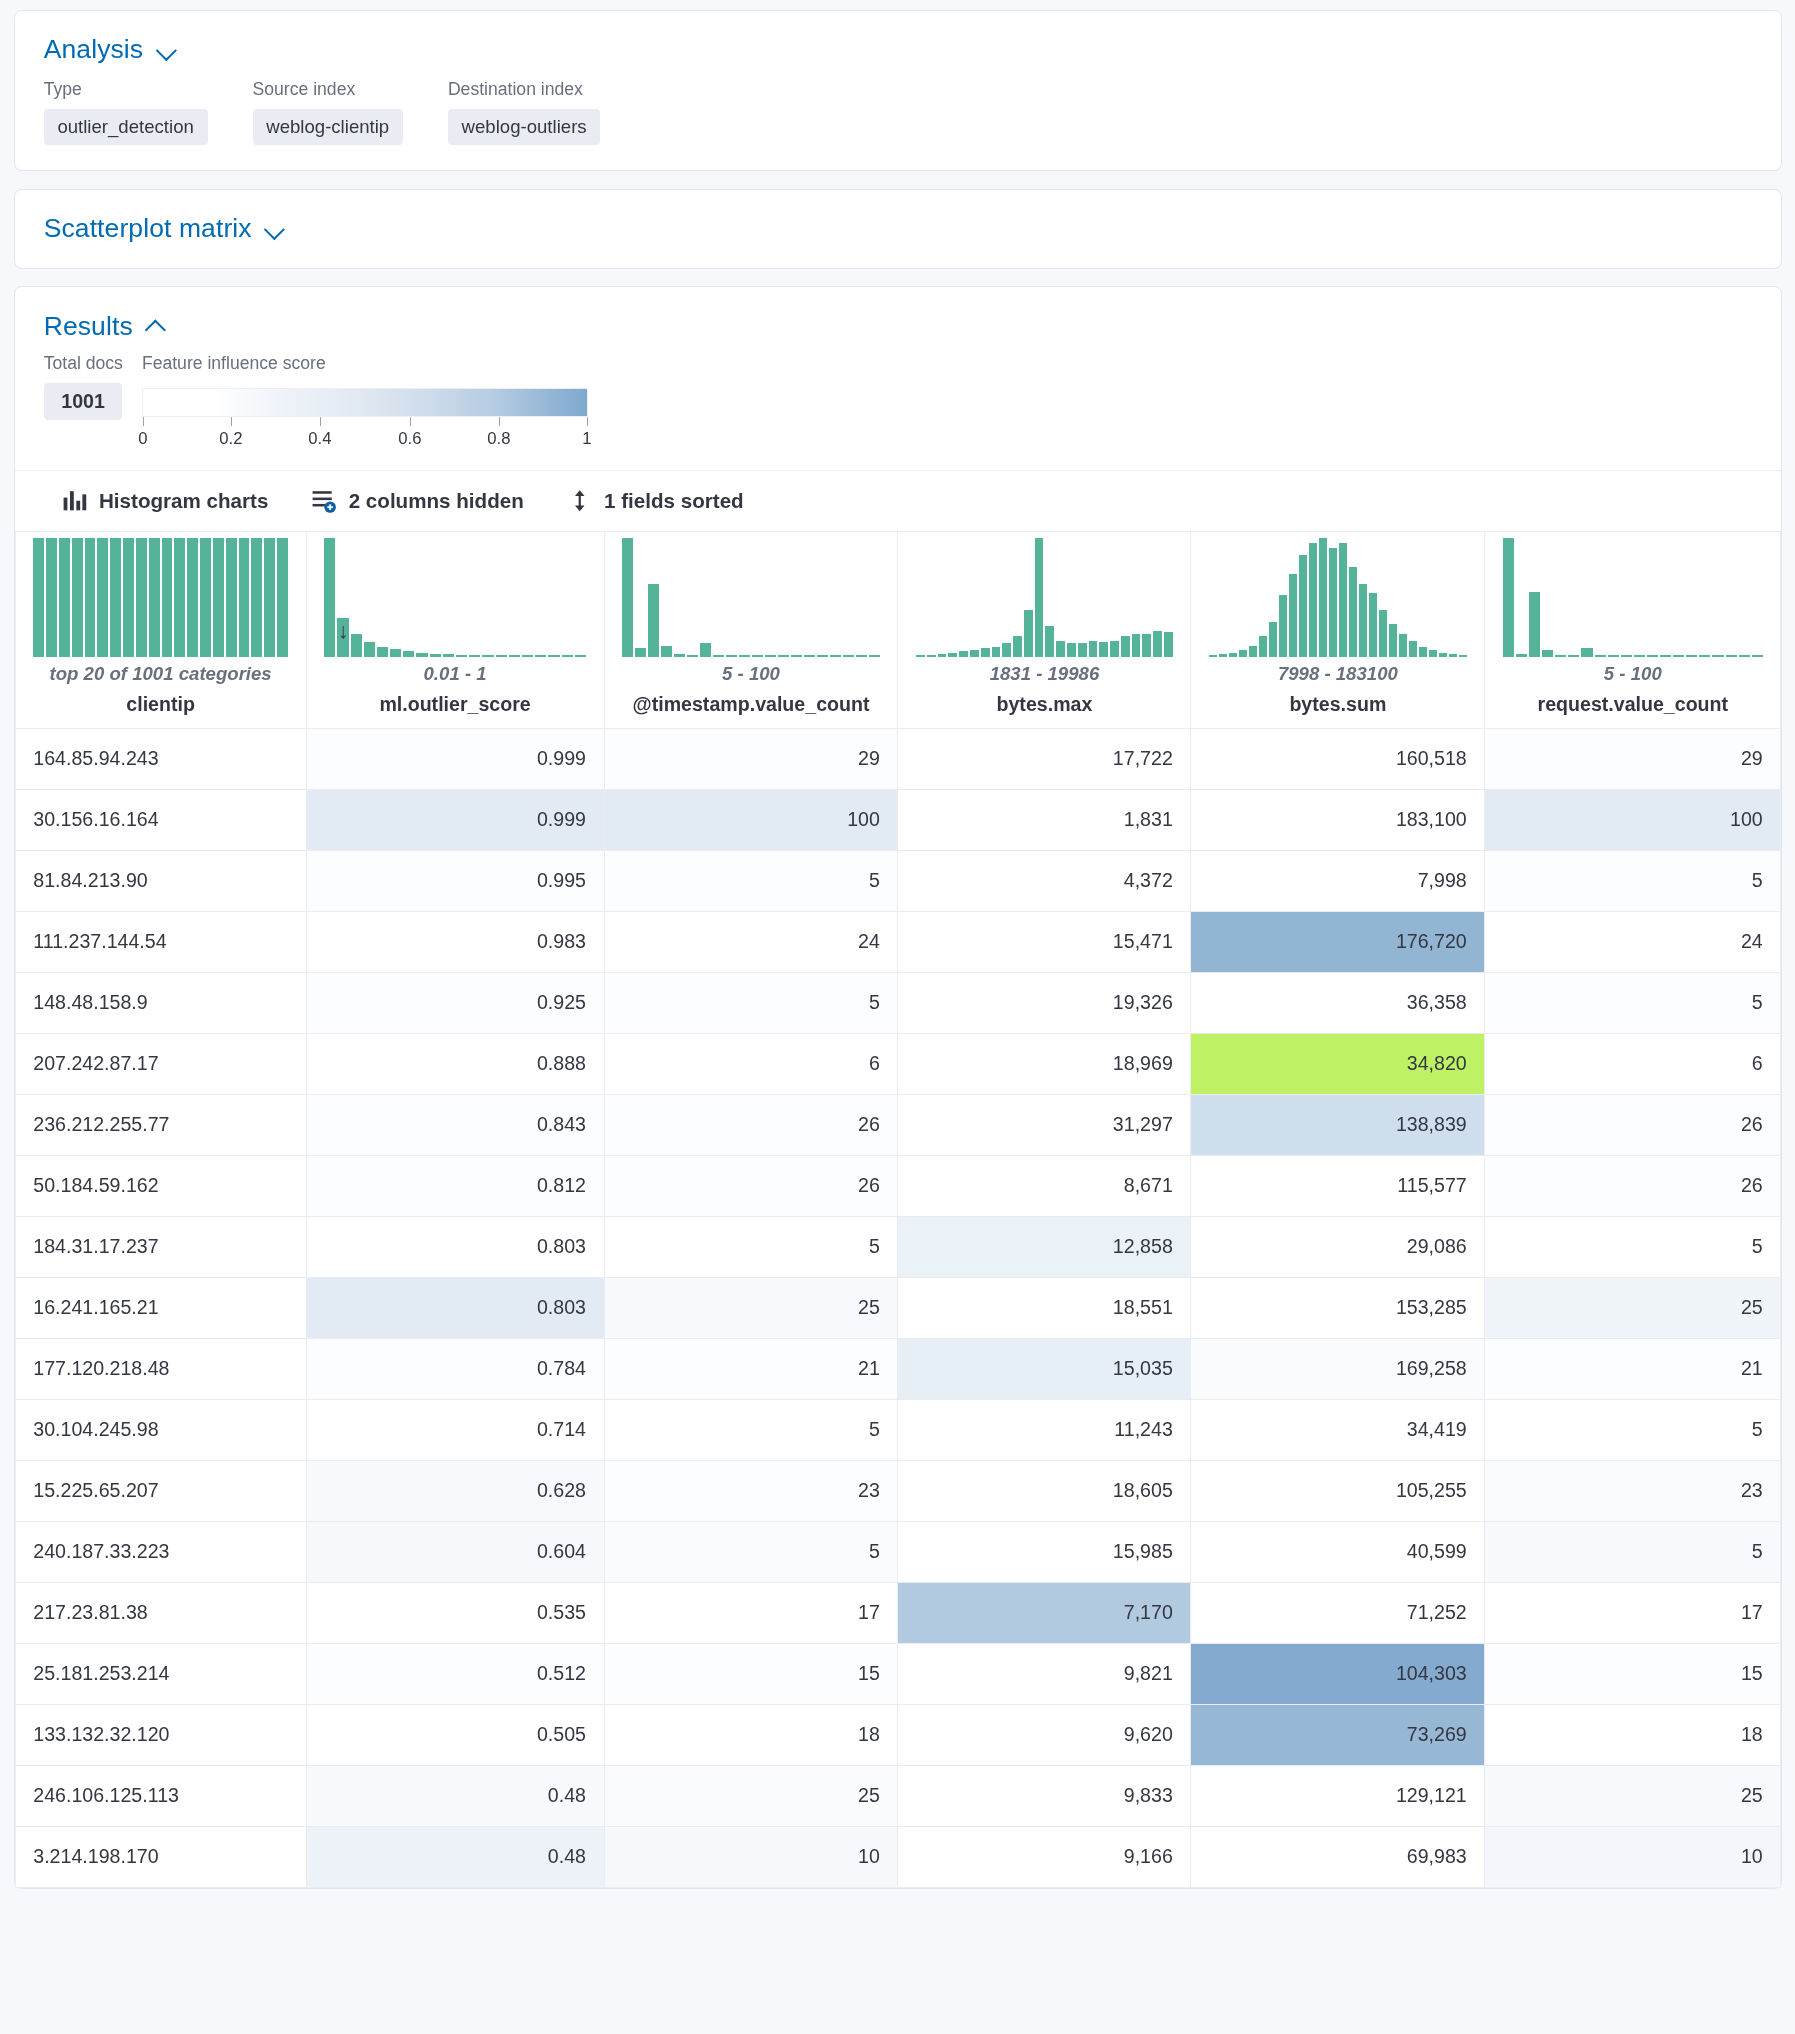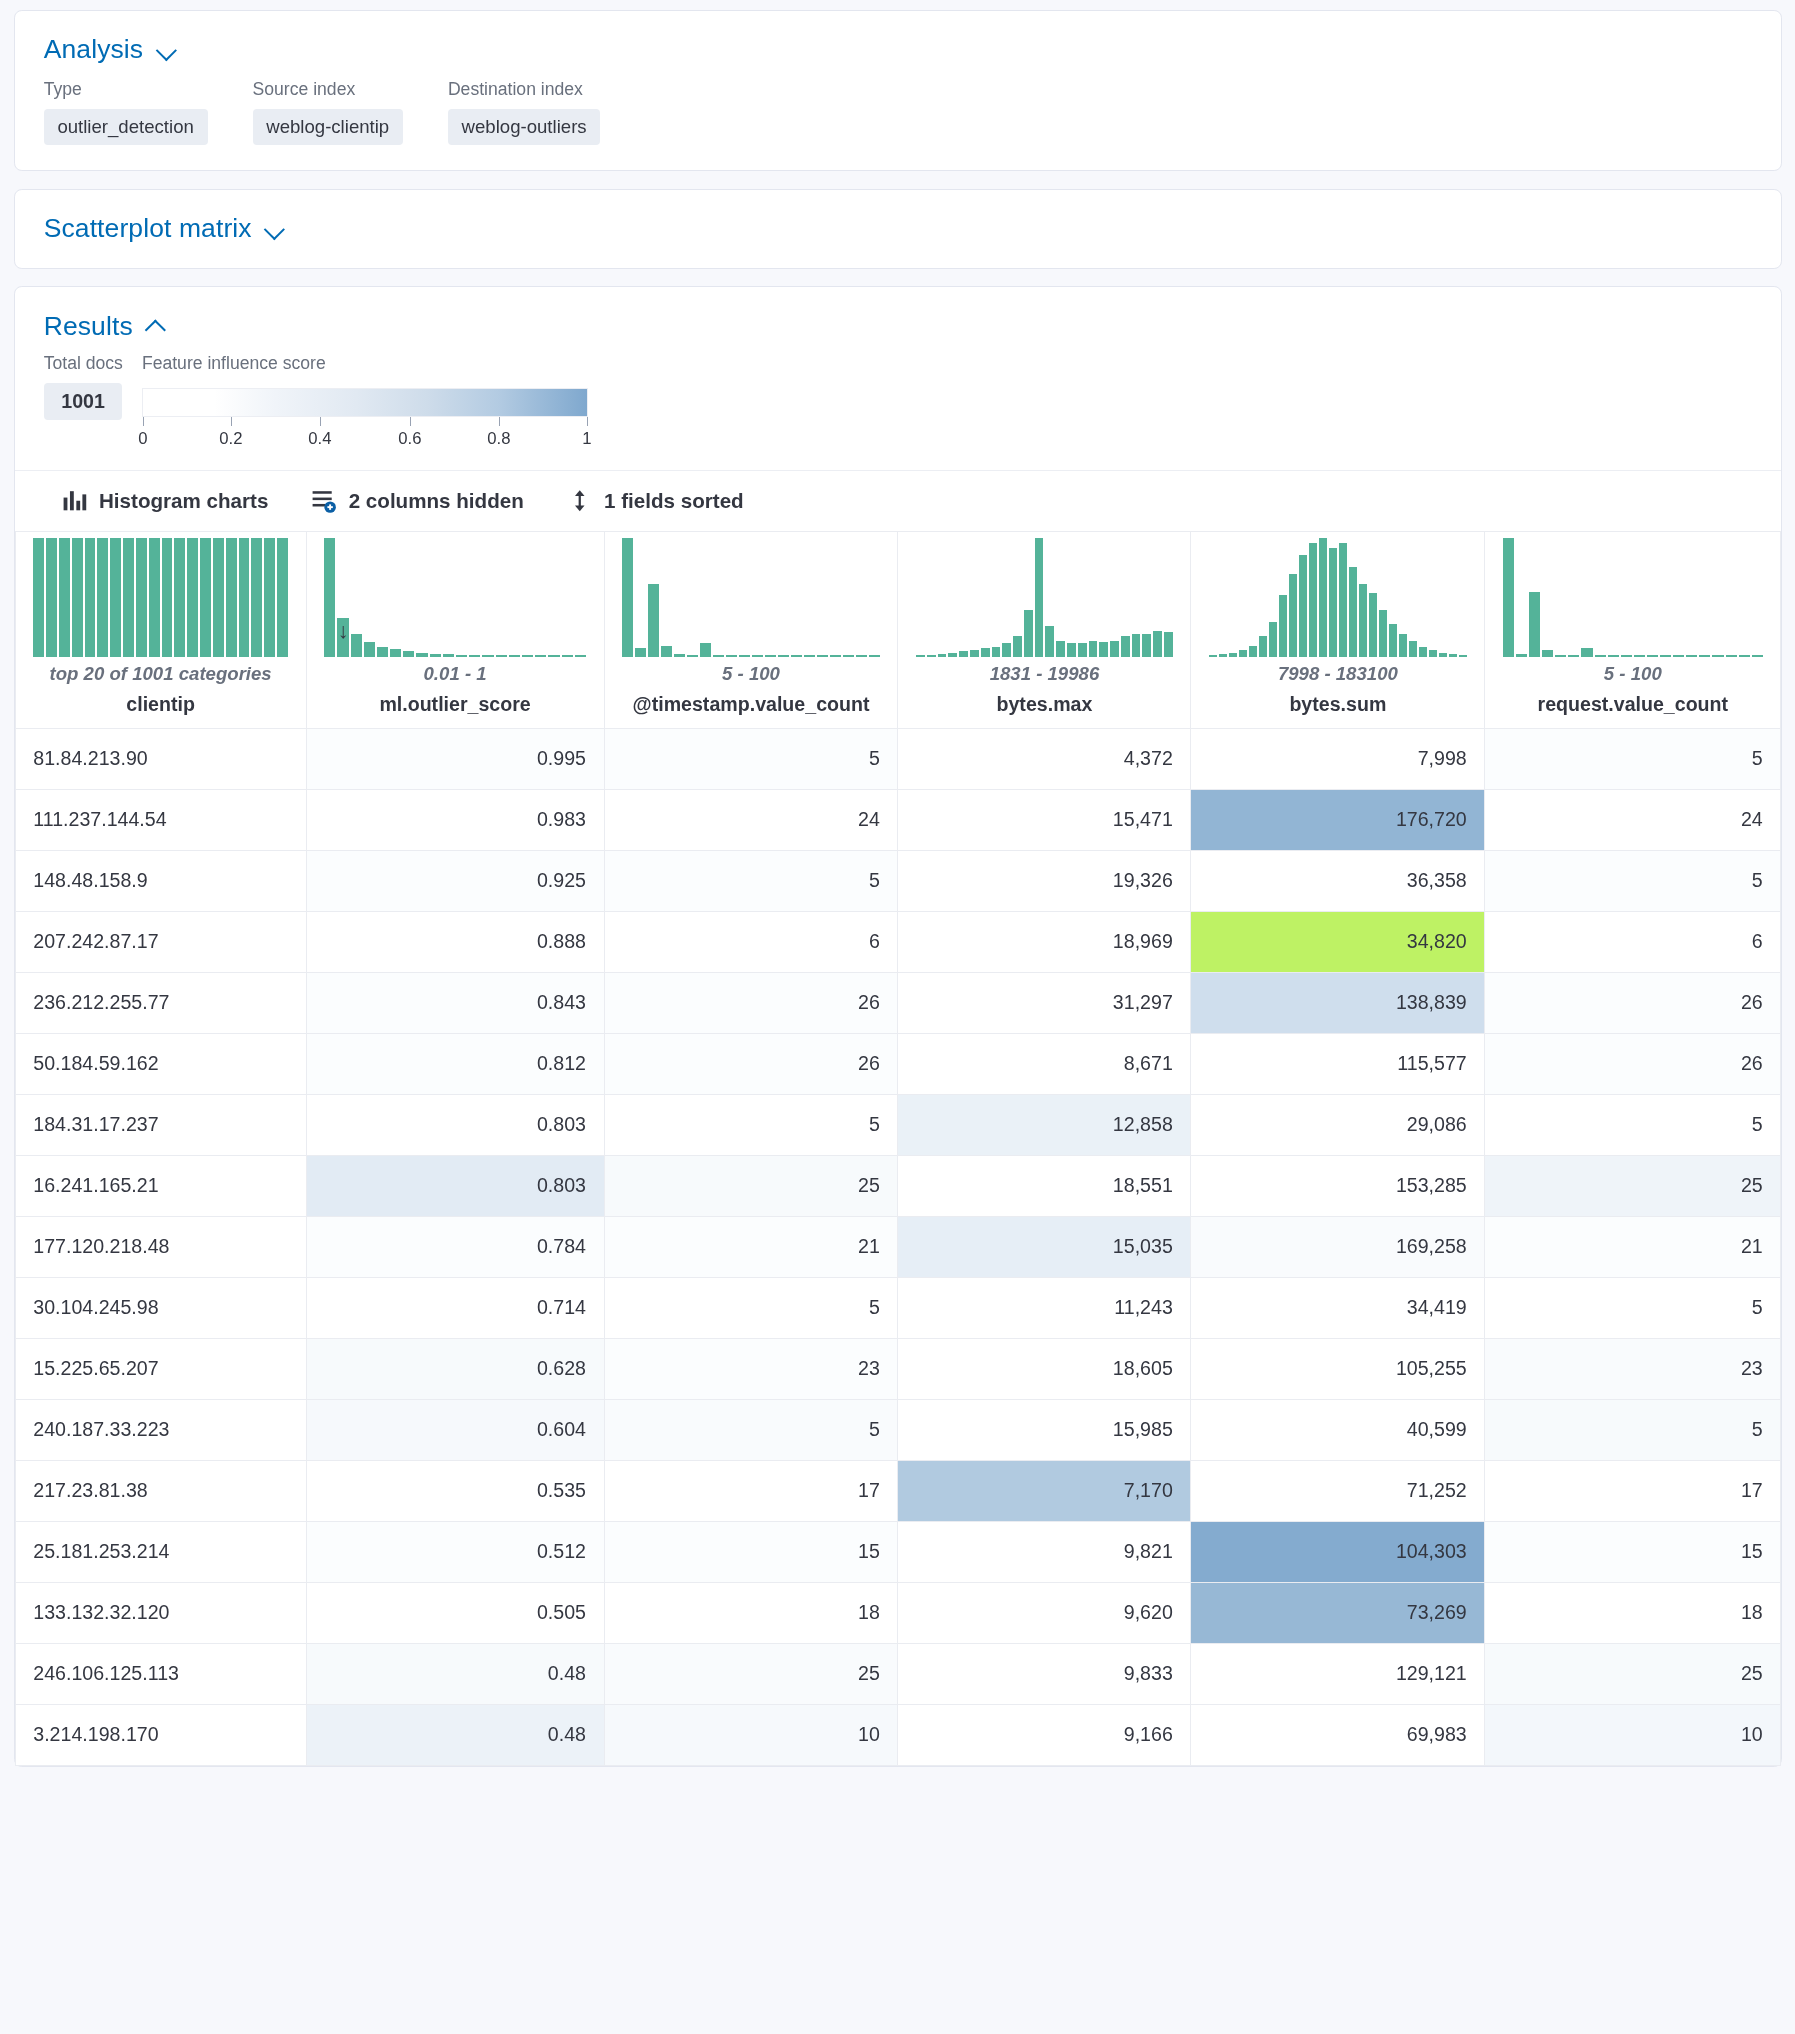--- a/index.html
+++ b/index.html
@@ -481,20 +481,60 @@
               </div>
             <div class="hrange">5 - 100</div>
             <div class="hname">request.value_count</div>
           </div>
         </th>
       </tr>
     </thead>
     <tbody id="grid-body">
         <tr>
           <td style="background: rgb(255, 255, 255);">
+            <div class="cellpad left">164.85.94.243</div>
+          </td>
+          <td style="background: rgb(251, 253, 254);">
+            <div class="cellpad right">0.999</div>
+          </td>
+          <td style="background: rgb(251, 253, 254);">
+            <div class="cellpad right">29</div>
+          </td>
+          <td style="background: rgb(255, 255, 255);">
+            <div class="cellpad right">17,722</div>
+          </td>
+          <td style="background: rgb(255, 255, 255);">
+            <div class="cellpad right">160,518</div>
+          </td>
+          <td style="background: rgb(251, 253, 254);">
+            <div class="cellpad right">29</div>
+          </td>
+        </tr>
+        <tr>
+          <td style="background: rgb(255, 255, 255);">
+            <div class="cellpad left">30.156.16.164</div>
+          </td>
+          <td style="background: rgb(226, 235, 244);">
+            <div class="cellpad right">0.999</div>
+          </td>
+          <td style="background: rgb(226, 235, 244);">
+            <div class="cellpad right">100</div>
+          </td>
+          <td style="background: rgb(255, 255, 255);">
+            <div class="cellpad right">1,831</div>
+          </td>
+          <td style="background: rgb(255, 255, 255);">
+            <div class="cellpad right">183,100</div>
+          </td>
+          <td style="background: rgb(226, 235, 244);">
+            <div class="cellpad right">100</div>
+          </td>
+        </tr>
+        <tr>
+          <td style="background: rgb(255, 255, 255);">
             <div class="cellpad left">81.84.213.90</div>
           </td>
           <td style="background: rgb(251, 253, 254);">
             <div class="cellpad right">0.995</div>
           </td>
           <td style="background: rgb(251, 253, 254);">
             <div class="cellpad right">5</div>
           </td>
           <td style="background: rgb(255, 255, 255);">
             <div class="cellpad right">4,372</div>

